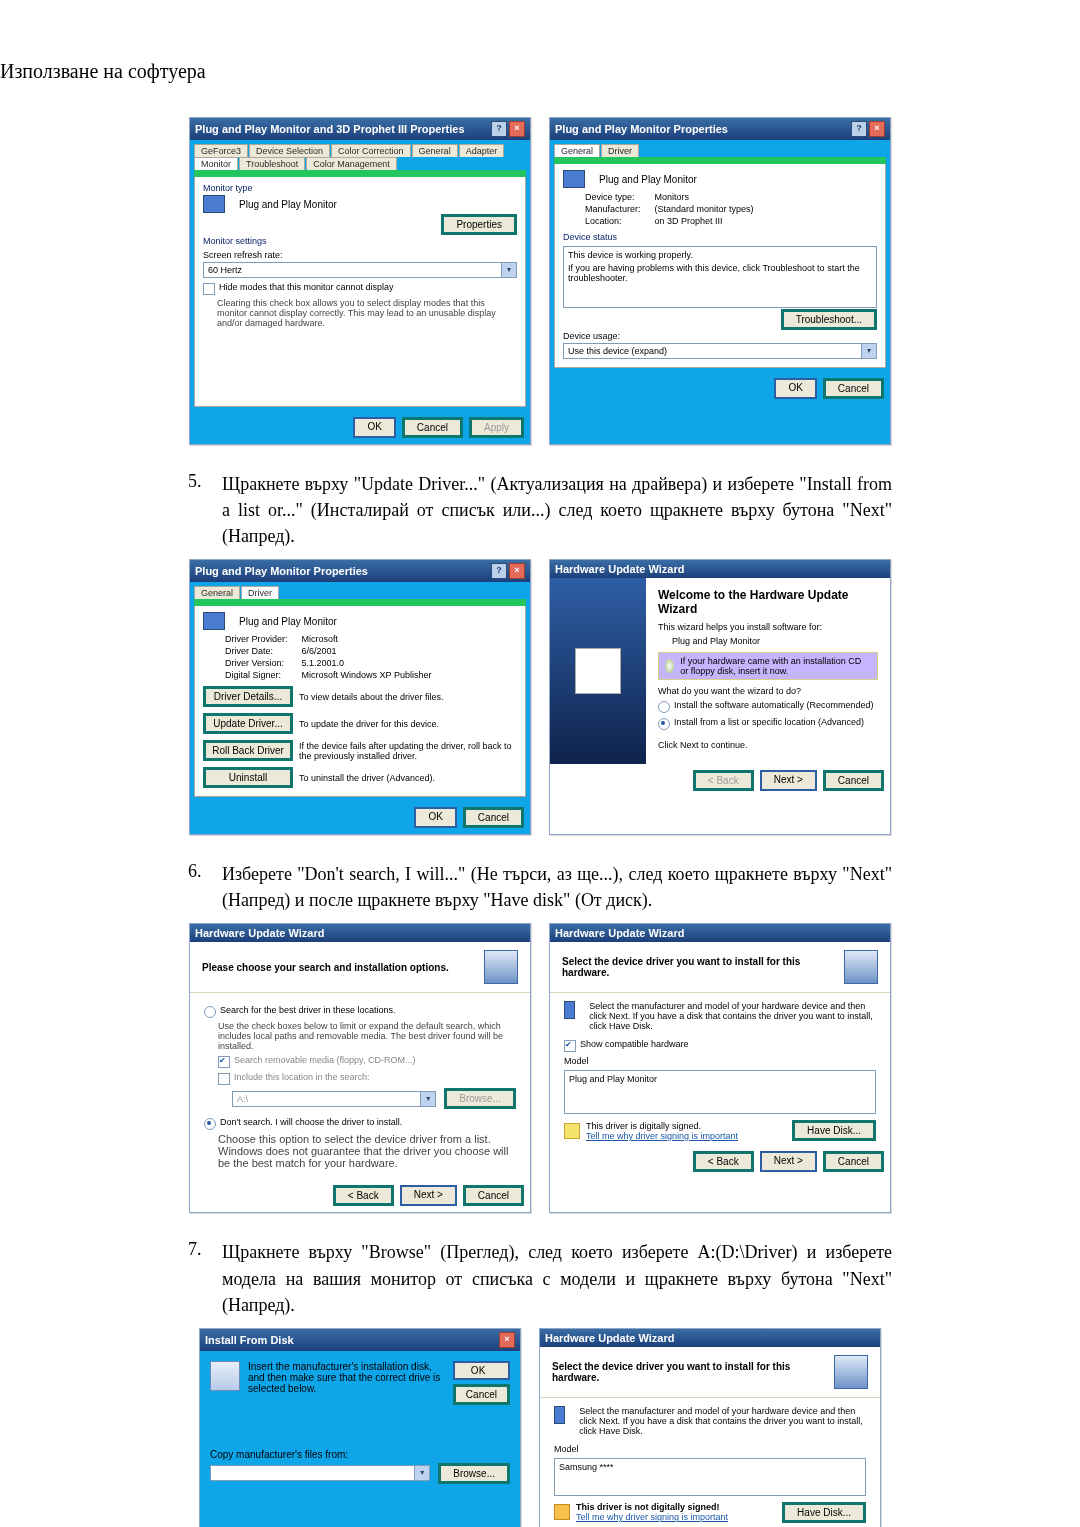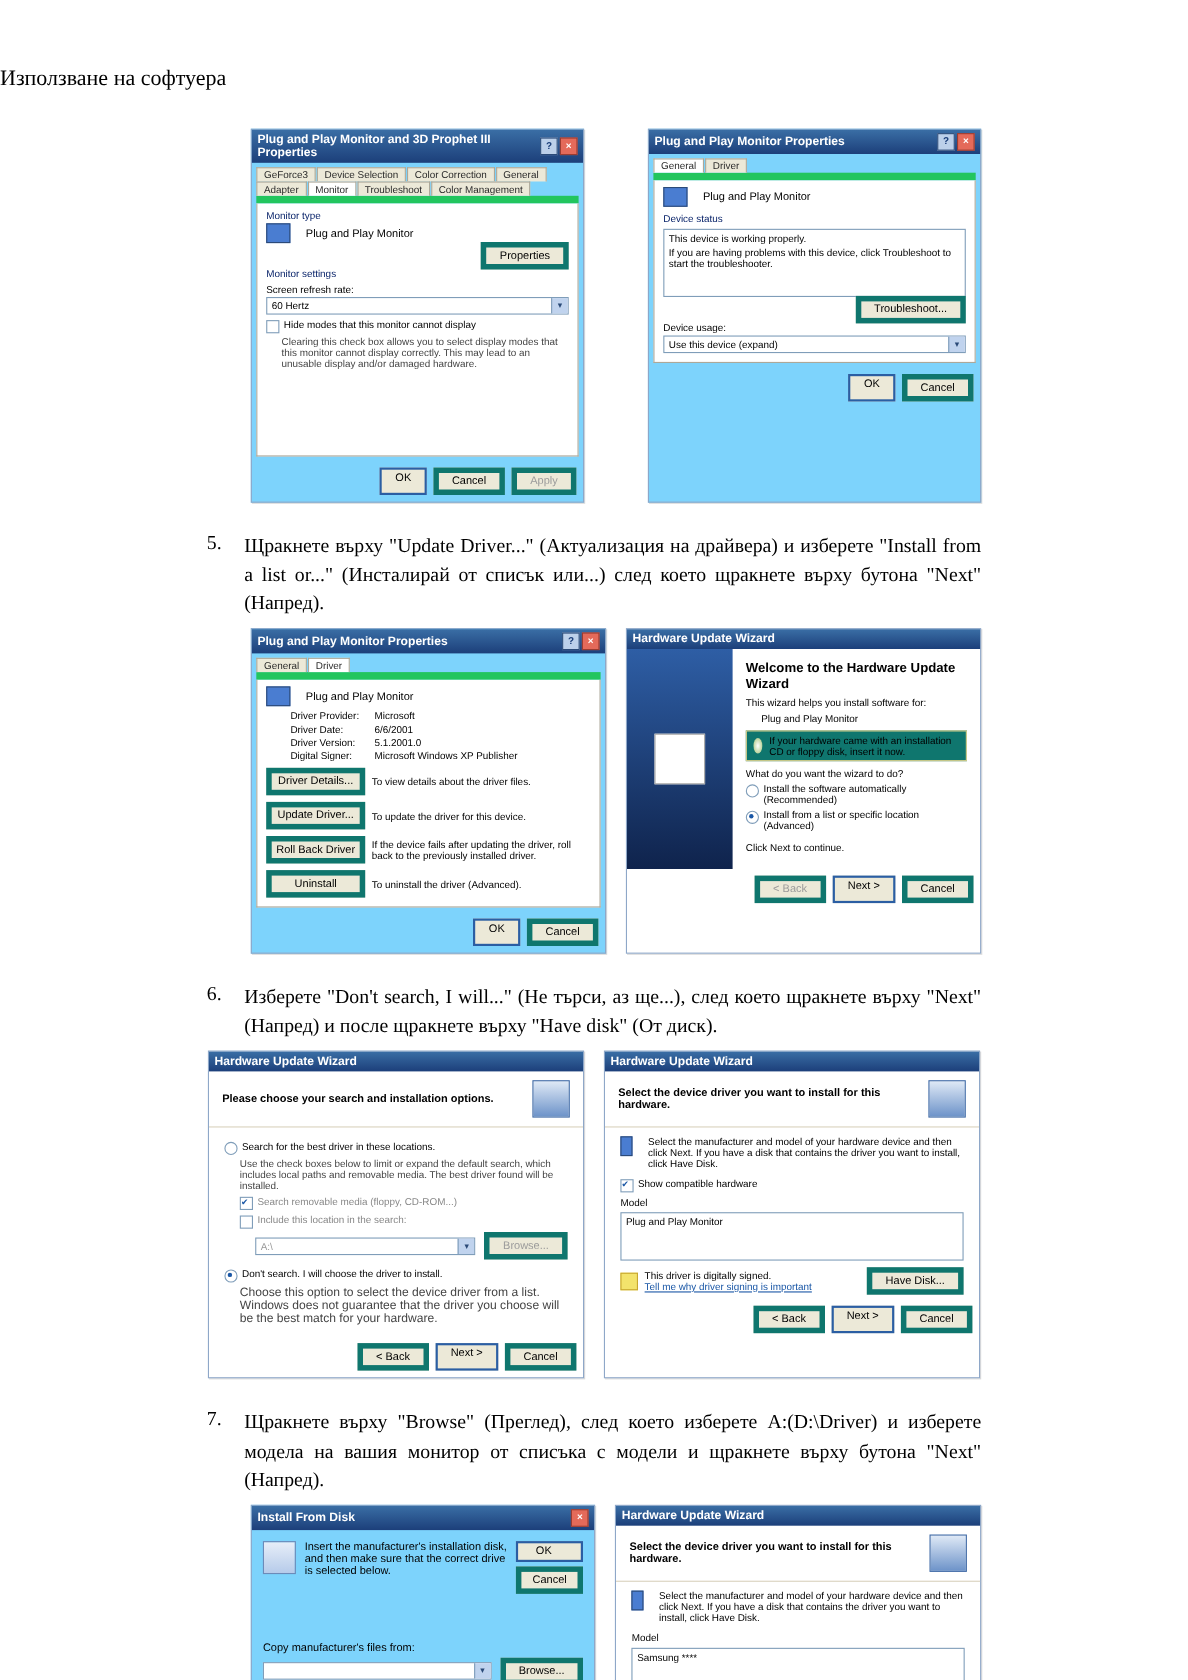--- a/index.html
+++ b/index.html
@@ -1,58 +1,58 @@
 <!DOCTYPE html>
 <html><head>
 <meta charset="utf-8">
 <style>
   html,body{margin:0;padding:0;background:#fff;font-family:"Times New Roman",serif;color:#000;}
   .page{width:1080px;margin:0 auto;padding:60px 0 40px 0;box-sizing:border-box;}
   .page-title{text-align:left;font-size:20px;margin-bottom:34px;}
   .content{padding:0 188px 0 188px;}
   .dialog-row{display:flex;justify-content:center;gap:18px;margin:6px 0 26px 0;}
-  .dialog{border:1px solid #8ea7c8;background:#7dd3fc;font-family:Tahoma,Arial,sans-serif;font-size:10px;color:#000;width:340px;box-shadow:1px 1px 0 rgba(0,0,0,.15);margin-left:40px;}
+  .dialog{border:1px solid #8ea7c8;background:#0ea5e9;font-family:Tahoma,Arial,sans-serif;font-size:10px;color:#000;width:340px;box-shadow:1px 1px 0 rgba(0,0,0,.15);}
   .dialog .titlebar{background:linear-gradient(#3a6ea5,#1c3f7a);color:#fff;font-weight:bold;display:flex;align-items:center;justify-content:space-between;padding:3px 5px;font-size:11px;}
   .titlebar .titlebtns{display:flex;gap:2px;}
   .titlebtn{width:14px;height:14px;border:1px solid #2b4a78;background:#bcd0ea;color:#1c3f7a;font-size:9px;line-height:12px;text-align:center;}
   .titlebtn.close{background:#e46a5a;color:#fff;border-color:#9b3c31;}
   .tabs{display:flex;flex-wrap:wrap;border-bottom:7px solid #22c55e;margin:4px 4px 0 4px;}
   .tab{border:1px solid #aca899;border-bottom:none;padding:1px 6px;margin-right:1px;background:#ece9d8;color:#2b2b2b;font-size:9px;}
   .tab.active{background:#fff;}
   .tabpanel{background:#fff;margin:0 4px 4px 4px;border:1px solid #aca899;border-top:none;padding:6px 8px 8px 8px;}
   .smalllabel{color:#0a246a;font-size:9px;margin-bottom:2px;}
   .dropdown{display:flex;align-items:center;border:1px solid #7f9db9;background:#fff;width:100%;box-sizing:border-box;}
   .dropdown .ddtext{flex:1;padding:1px 4px;font-size:9px;color:#000;}
   .dropdown .ddbtn{width:14px;height:14px;background:#c0d3ee;border-left:1px solid #7f9db9;text-align:center;font-size:8px;line-height:14px;color:#2b4a78;}
   .checkbox-row{display:flex;align-items:flex-start;gap:4px;margin-top:4px;font-size:9px;}
   .cb{width:10px;height:10px;border:1px solid #7f9db9;background:#fff;flex:none;margin-top:1px;}
   .cb.checked::after{content:"✔";display:block;font-size:8px;line-height:8px;color:#1a57a6;}
   .radio{width:10px;height:10px;border:1px solid #7f9db9;border-radius:50%;background:#fff;flex:none;margin-top:1px;}
   .radio.checked::after{content:"";display:block;width:4px;height:4px;background:#1a57a6;border-radius:50%;margin:2px;}
   .btnrow{display:flex;justify-content:flex-end;gap:6px;padding:6px;}
-  .btn{border:5px solid #0f766e;background:#ece9d8;padding:2px 12px;font-size:10px;color:#000;}
+  .btn{border:3px solid #0f766e;background:#ece9d8;padding:2px 12px;font-size:10px;color:#000;}
   .btn.default{border:2px solid #2b5ea3;}
   .btn.disabled{color:#9b9b9b;}
   .row{display:flex;gap:8px;align-items:center;}
   .kvlist{display:grid;grid-template-columns:auto 1fr;gap:2px 14px;font-size:9px;margin:4px 0 4px 22px;}
   .kvlist .k{color:#000;}
   .kvlist .v{color:#000;}
   .monitor-icon{width:20px;height:16px;background:#4a7dd1;border:1px solid #2c4a78;display:inline-block;margin-right:6px;vertical-align:middle;}
   .driverbtns{display:grid;grid-template-columns:90px 1fr;gap:6px 6px;margin-top:6px;}
   .driverbtns .btn{width:90px;box-sizing:border-box;padding:2px 4px;text-align:center;}
   .driverbtns .desc{font-size:9px;color:#000;align-self:center;}
   .wizard{border:1px solid #8ea7c8;background:#fff;font-family:Tahoma,Arial,sans-serif;font-size:10px;color:#000;width:340px;box-shadow:1px 1px 0 rgba(0,0,0,.15);}
   .wiz-titlebar{background:linear-gradient(#3a6ea5,#1c3f7a);color:#fff;font-weight:bold;display:flex;align-items:center;justify-content:space-between;padding:3px 5px;font-size:11px;}
   .wiz-body{display:flex;padding:0;}
   .wiz-side{width:96px;background:linear-gradient(#2e5ea5,#0f234c);display:flex;align-items:center;justify-content:center;}
   .wiz-side .chip{width:44px;height:44px;background:#fff;border:1px solid #aaa;}
   .wiz-main{flex:1;padding:10px 12px;}
   .wiz-h{font-weight:bold;font-size:12px;margin-bottom:6px;}
   .wiz-p{font-size:9px;margin:4px 0;}
-  .infobar{background:#0f766e;border:1px solid #d9d08a;padding:3px 6px;font-size:9px;display:flex;align-items:center;gap:6px;margin:6px 0;justify-content:center;}
+  .infobar{background:#c4b5fd;border:1px solid #d9d08a;padding:3px 6px;font-size:9px;display:flex;align-items:center;gap:6px;margin:6px 0;justify-content:center;}
   .infobar .cd{width:14px;height:14px;border-radius:50%;background:radial-gradient(#fff,#9fc06f);}
   .wiz-header-sm{padding:8px 12px;border-bottom:1px solid #d9d2bd;display:flex;align-items:center;gap:8px;}
   .wiz-header-sm .wsm-txt{flex:1;}
   .wiz-icon{width:32px;height:32px;background:linear-gradient(#dfe9f6,#6d93c9);border:1px solid #3d68a5;}
   .wiz-inner{padding:8px 14px 4px 14px;}
   .list{border:1px solid #7f9db9;background:#fff;padding:3px 4px;font-size:9px;margin:4px 0;}
   .signed-row{display:flex;align-items:center;gap:6px;font-size:9px;margin-top:6px;}
   .signed-row .sigicon{width:14px;height:14px;background:#f3e36c;border:1px solid #c7a72f;}
   .signed-row .warnicon{width:14px;height:14px;background:#f7c04a;border:1px solid #c78a1f;}
   .link{color:#1a57a6;text-decoration:underline;font-size:9px;}
@@ -128,20 +128,28 @@
         </div>
         <div class="tabs">
           <span class="tab active">General</span>
           <span class="tab">Driver</span>
         </div>
         <div class="tabpanel">
           <div class="row">
             <span class="monitor-icon"></span>
             <span>Plug and Play Monitor</span>
           </div>
+          <div class="kvlist">
+            <span class="k">Device type:</span>
+            <span class="v">Monitors</span>
+            <span class="k">Manufacturer:</span>
+            <span class="v">(Standard monitor types)</span>
+            <span class="k">Location:</span>
+            <span class="v">on 3D Prophet III</span>
+          </div>
           <div class="smalllabel" style="margin-top:6px;">Device status</div>
           <div class="list" style="height:54px;">
             <div>This device is working properly.</div>
             <div style="margin-top:3px;">If you are having problems with this device, click Troubleshoot to start the troubleshooter.</div>
           </div>
           <div style="text-align:right;margin:6px 0;">
             <span class="btn">Troubleshoot...</span>
           </div>
           <div style="font-size:9px;margin:6px 0 2px 0;">Device usage:</div>
           <div class="dropdown">

